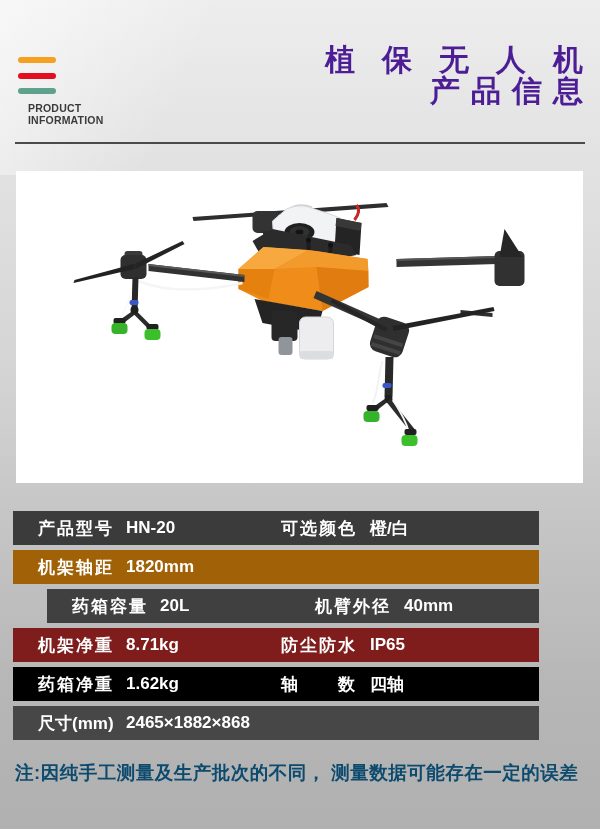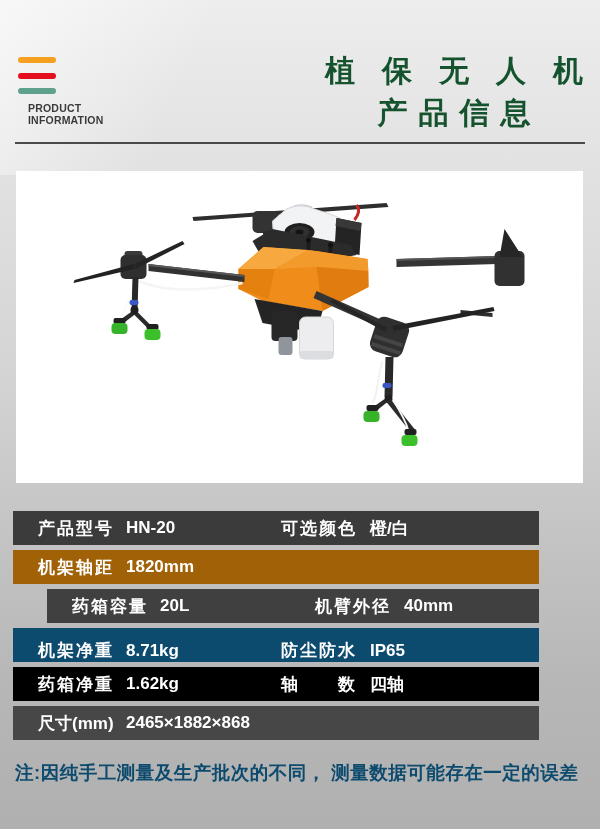--- a/index.html
+++ b/index.html
@@ -8,35 +8,35 @@
     font-family:"Liberation Sans","DejaVu Sans",sans-serif;
     background:linear-gradient(180deg,#ededed 0%,#e3e3e3 18%,#d4d4d4 45%,#c6c6c6 62%,#b7b7b7 82%,#b0b0b0 100%);
   }
   .wedge{position:absolute;left:0;top:0;width:280px;height:175px;
     background:linear-gradient(115deg,rgba(255,255,255,.6) 0%,rgba(255,255,255,0) 62%);}
   
   .logo-bar{position:absolute;left:18px;width:38px;height:6px;border-radius:3px;}
   .bar1{top:57px;} .bar2{top:73px;} .bar3{top:88px;}
   .brand{position:absolute;left:28px;top:103px;font-size:10.5px;line-height:11.5px;
     font-weight:bold;color:#3a3a3a;letter-spacing:.2px;}
-  .title{position:absolute;top:55px;right:17px;text-align:right;color:#14532d;}
+  .title{position:absolute;top:44px;right:17px;text-align:right;color:#4c1d95;}
   .title .t1{display:block;font-size:30px;font-weight:900;letter-spacing:27px;margin-right:-27px;line-height:32px;white-space:nowrap;}
-  .title .t2{display:block;font-size:30px;font-weight:900;letter-spacing:11px;margin-right:-11px;line-height:30px;margin-top:11px;white-space:nowrap;text-align:center;}
+  .title .t2{display:block;font-size:30px;font-weight:900;letter-spacing:11px;margin-right:-11px;line-height:30px;white-space:nowrap;}
   .divider{position:absolute;left:15px;top:142px;width:570px;height:1.5px;background:#4a4a4a;}
   
   .panel{position:absolute;left:16px;top:171px;width:567px;height:312px;background:#ffffff;}
   .panel svg{display:block;}
   
   .spec-table{position:absolute;left:13px;top:511px;width:526px;}
   .spec-row{height:34px;margin-bottom:5px;display:flex;align-items:center;
     padding-left:25px;box-sizing:border-box;color:#ffffff;font-size:17px;font-weight:bold;}
   .spec-row:nth-child(1){background:#3b3b3b;}
   .spec-row:nth-child(2){background:#a16207;}
   .spec-row:nth-child(3){background:#404040;margin-left:34px;}
-  .spec-row:nth-child(4){background:#0c4a6e;align-items:flex-end;}
+  .spec-row:nth-child(4){background:#7f1d1d;}
   .spec-row:nth-child(5){background:#000000;}
   .spec-row:nth-child(6){background:#474747;}
   .cell-left{width:243px;display:flex;align-items:center;flex:0 0 auto;}
   .cell-right{display:flex;align-items:center;}
   .lbl{width:74px;flex:0 0 auto;text-align:justify;text-align-last:justify;white-space:nowrap;}
   .val{margin-left:14px;white-space:nowrap;}
   .cell-right .val{margin-left:15px;}
   
   .note{position:absolute;left:15px;top:760px;width:580px;font-size:18.5px;
     font-weight:bold;color:#0c4a6e;letter-spacing:.5px;white-space:nowrap;}

